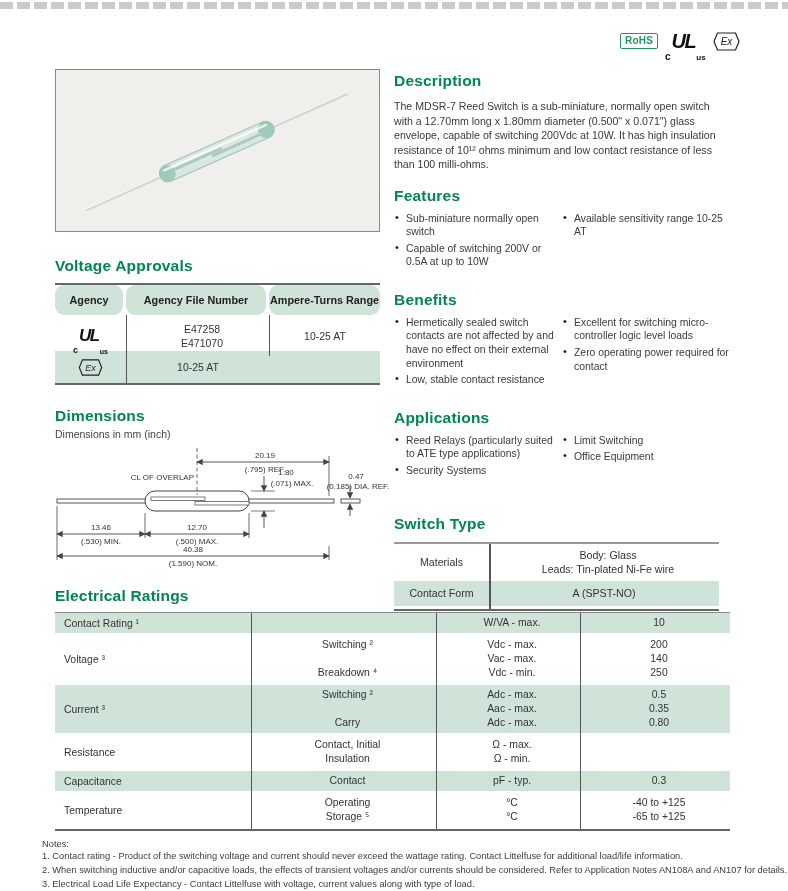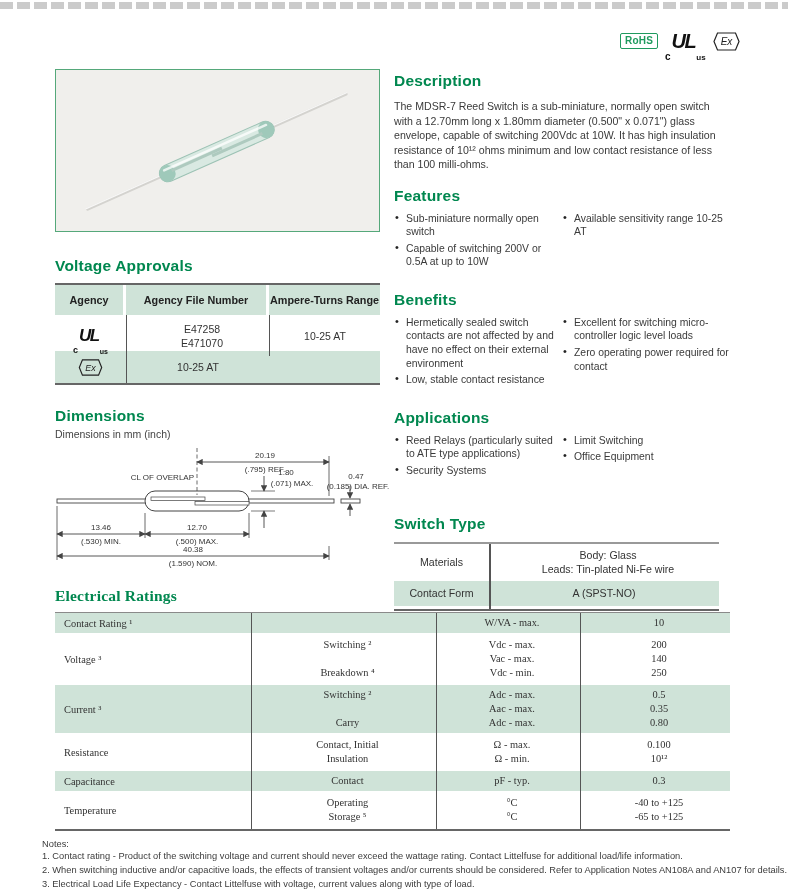--- a/index.html
+++ b/index.html
@@ -26,21 +26,21 @@
   .left-col  { width:325px; flex:none; }
   .right-col { flex:1; }
   h2.sec { color:#00874F; font-size:15.5px; font-weight:bold; letter-spacing:.2px; }
   
   .photo { width:325px; height:163px; border:1.5px solid #55a87a; background:#f0efec; }
   
   .agency-head { margin-top:25px; }
   .agency-tbl { margin-top:8px; width:325px; border-top:2.5px solid #666; border-bottom:2.5px solid #666; font-size:10.5px; }
   .ag-hrow { display:grid; grid-template-columns:68px 140px 111px; column-gap:3px; }
   .ag-hrow .hc { background:#cfe3d8; font-weight:bold; color:#222; font-size:10.8px;
-                 display:flex; align-items:center; justify-content:center; height:30px; text-align:center; }
+                 display:flex; align-items:center; justify-content:center; height:30px; text-align:center;border-radius:9px; }
   .ag-row { display:grid; grid-template-columns:71px 143px 111px; }
   .ag-row .c { display:flex; flex-direction:column; align-items:center; justify-content:center; text-align:center; }
   .ag-row .c + .c { border-left:1.5px solid #555; }
   .ag-row.r1 { height:36px; background:#fff; }
   .ag-row.r2 { height:32px; background:#cfe3d8; }
   .ulmark.sm .ul-c{font-size:9px;} .ulmark.sm .ul-m{font-size:17px;} .ulmark.sm .ul-us{font-size:7px;}
   
   .dims-head { margin-top:22px; }
   .dims-sub { font-size:10.5px; color:#444; margin-top:3px; }
   .dims-svg { margin-top:6px; overflow:visible; }
@@ -58,21 +58,21 @@
   
   .sw-wrap { position:relative; margin-top:9px; width:325px; border-top:2px solid #999; border-bottom:2.5px solid #666; }
   .sw-row { display:grid; grid-template-columns:95px 230px; }
   .sw-row .c { display:flex; flex-direction:column; align-items:center; justify-content:center; font-size:10.6px; text-align:center; }
   .sw-row.r1 { height:28px; background:#cfe3d8; border-bottom:3px solid #fff; }
   .sw-row.r2 { height:37px; background:#fff; }
   .sw-vline { position:absolute; top:0; bottom:0; left:95px; width:1.5px; background:#555; }
   .sw-note { margin-top:5px; font-size:9px; color:#444; }
   .ln { line-height:14px; min-height:14px;padding-left:8px; }
   
-  .elec { margin:4px 0 8px 55px; width:675px;font-family:Liberation Serif, serif; }
+  .elec { margin:4px 0 8px 55px; width:675px; }
   .elec-wrap { position:relative; margin-top:7px; border-top:1.5px solid #8a8a8a; border-bottom:2.5px solid #666; }
   .evline { position:absolute; top:0; bottom:0; width:1.3px; background:#555; }
   .ev1{left:196px;} .ev2{left:381px;} .ev3{left:525px;}
   .erow { display:grid; grid-template-columns:196px 185px 144px 150px; border-bottom:2px solid #fff; padding:3px 0; align-items:center; }
   .erow:last-child { border-bottom:none; }
   .erow.g { background:#cfe3d8; } .erow.w { background:#fff; }
   .erow .name { font-size:10.4px; padding-left:9px; }
   .erow .cell { text-align:center; font-size:10.4px; }
   
   .notes { margin:7px 0 0 42px; font-size:9.3px; color:#3c3c3c; }
@@ -322,24 +322,20 @@
       <div class="erow w">
         <div class="name">Resistance</div>
         <div class="cell">
           <div class="ln">Contact, Initial</div>
           <div class="ln">Insulation</div>
         </div>
         <div class="cell">
           <div class="ln">Ω - max.</div>
           <div class="ln">Ω - min.</div>
         </div>
-        <div class="cell">
-          <div class="ln">0.100</div>
-          <div class="ln">10¹²</div>
-        </div>
       </div>
 
       <div class="erow g">
         <div class="name">Capacitance</div>
         <div class="cell">
             <div class="ln">Contact</div>
           </div>
         <div class="cell">
             <div class="ln">pF - typ.</div>
           </div>

